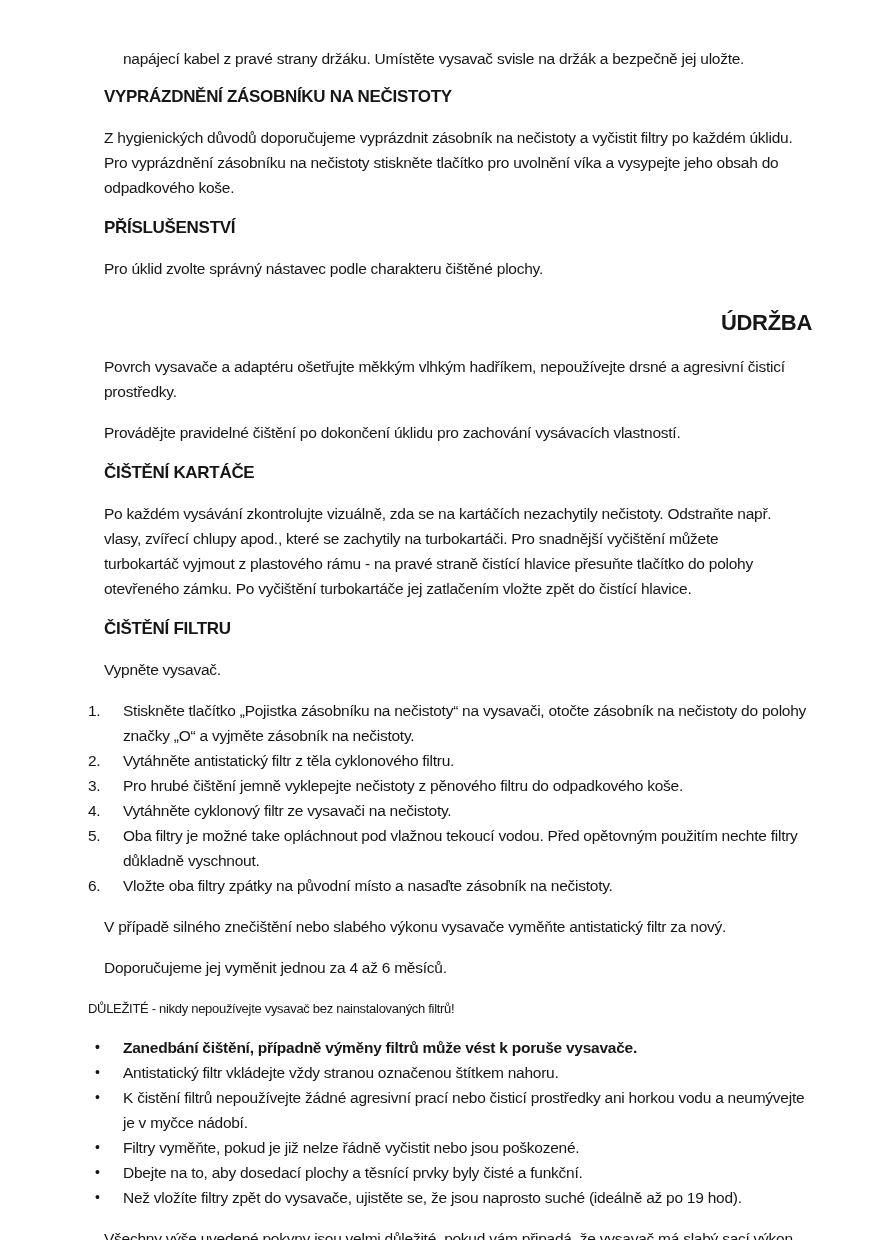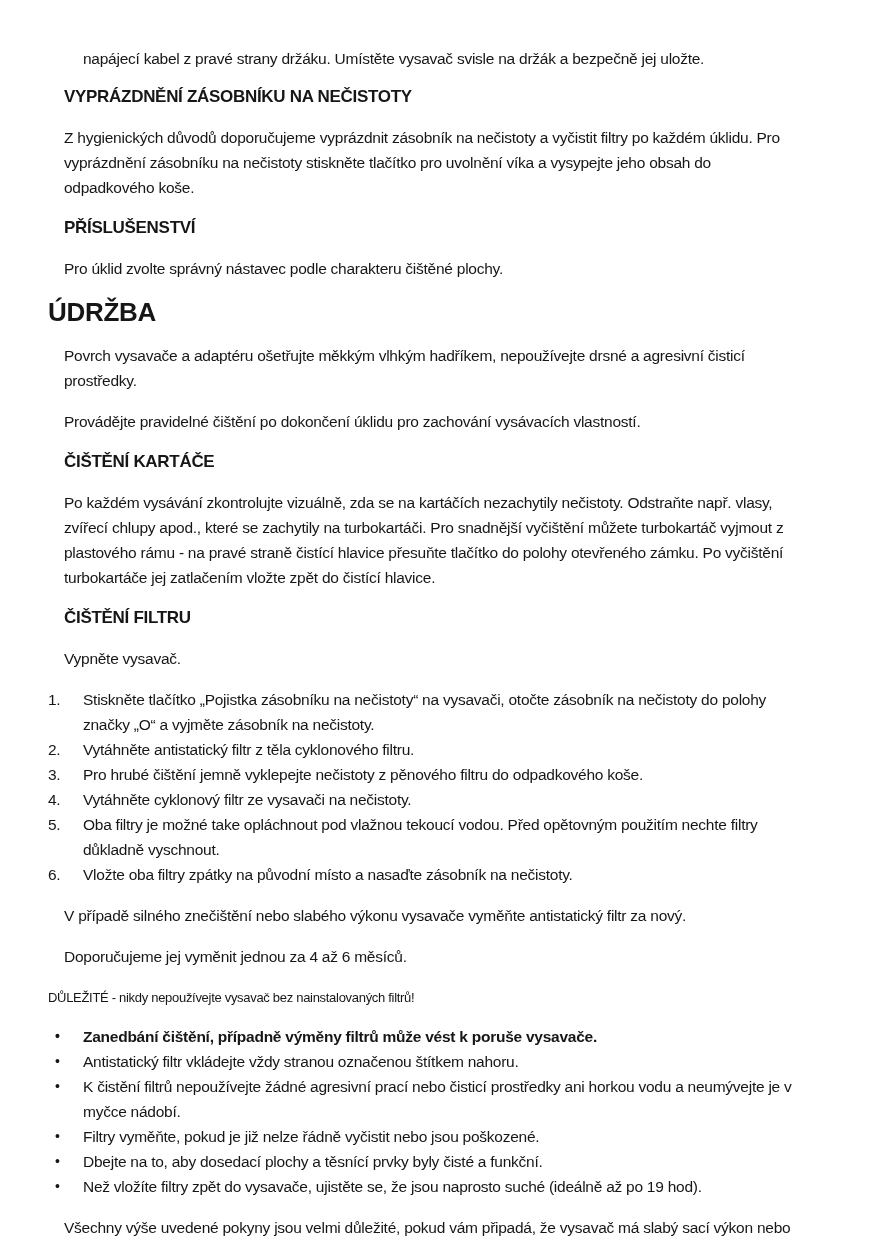--- a/index.html
+++ b/index.html
@@ -2,41 +2,42 @@
 <html><head>
 <meta charset="utf-8">
 <style>
   * { box-sizing: border-box; }
   html, body { margin: 0; padding: 0; background: #ffffff; }
   .page {
     width: 856px;
     height: 1240px;
     overflow: hidden;
     background: #ffffff;
-    padding: 46px 44px 16px 48px;
+    padding: 46px 44px 16px 88px;
     font-family: "Liberation Sans", sans-serif;
     font-size: 15.5px;
     line-height: 25px;
     letter-spacing: -0.25px;
     color: #161616;
   }
   .intro { margin: 0 0 0 35px; }
   h2.sec-title {
     font-size: 17px;
     line-height: 24px;
     font-weight: 700;
     letter-spacing: -0.3px;
     margin: 14px 0 3px 16px;
   }
   h1.big-title {
-    font-size: 26px;
+    font-size: 22px;
     line-height: 30px;
     font-weight: 700;
     letter-spacing: -0.3px;
-    margin: 16px 0 3px 0;
+    margin: 27px 0 3px 0;
+    text-align: right;
   }
   p.body-par { margin: 16px; }
   .line { margin: 0; }
   .list { margin: 14px 0 0 0; }
   .list-item { display: flex; }
   .list-item .marker { flex: 0 0 35px; width: 35px; }
   .bullet-item .marker { padding-left: 7px; font-size: 14px; }
   .list-item .txt { flex: 1 1 auto; }
   .bold { font-weight: 700; }
   .imp-title {

